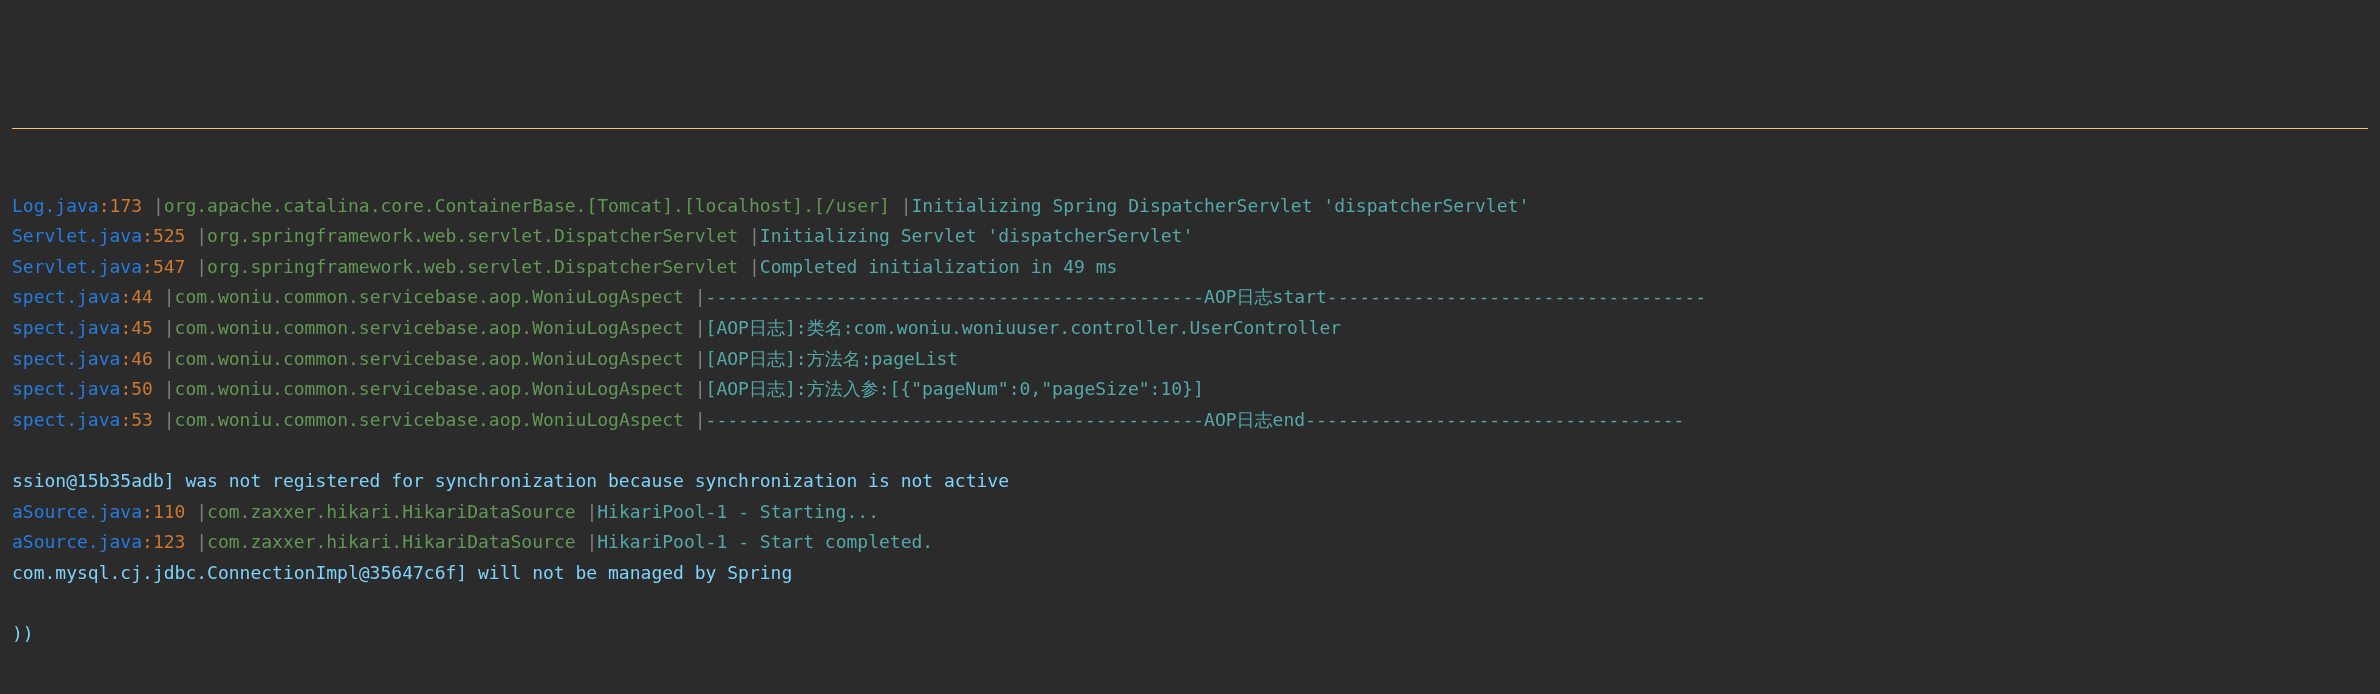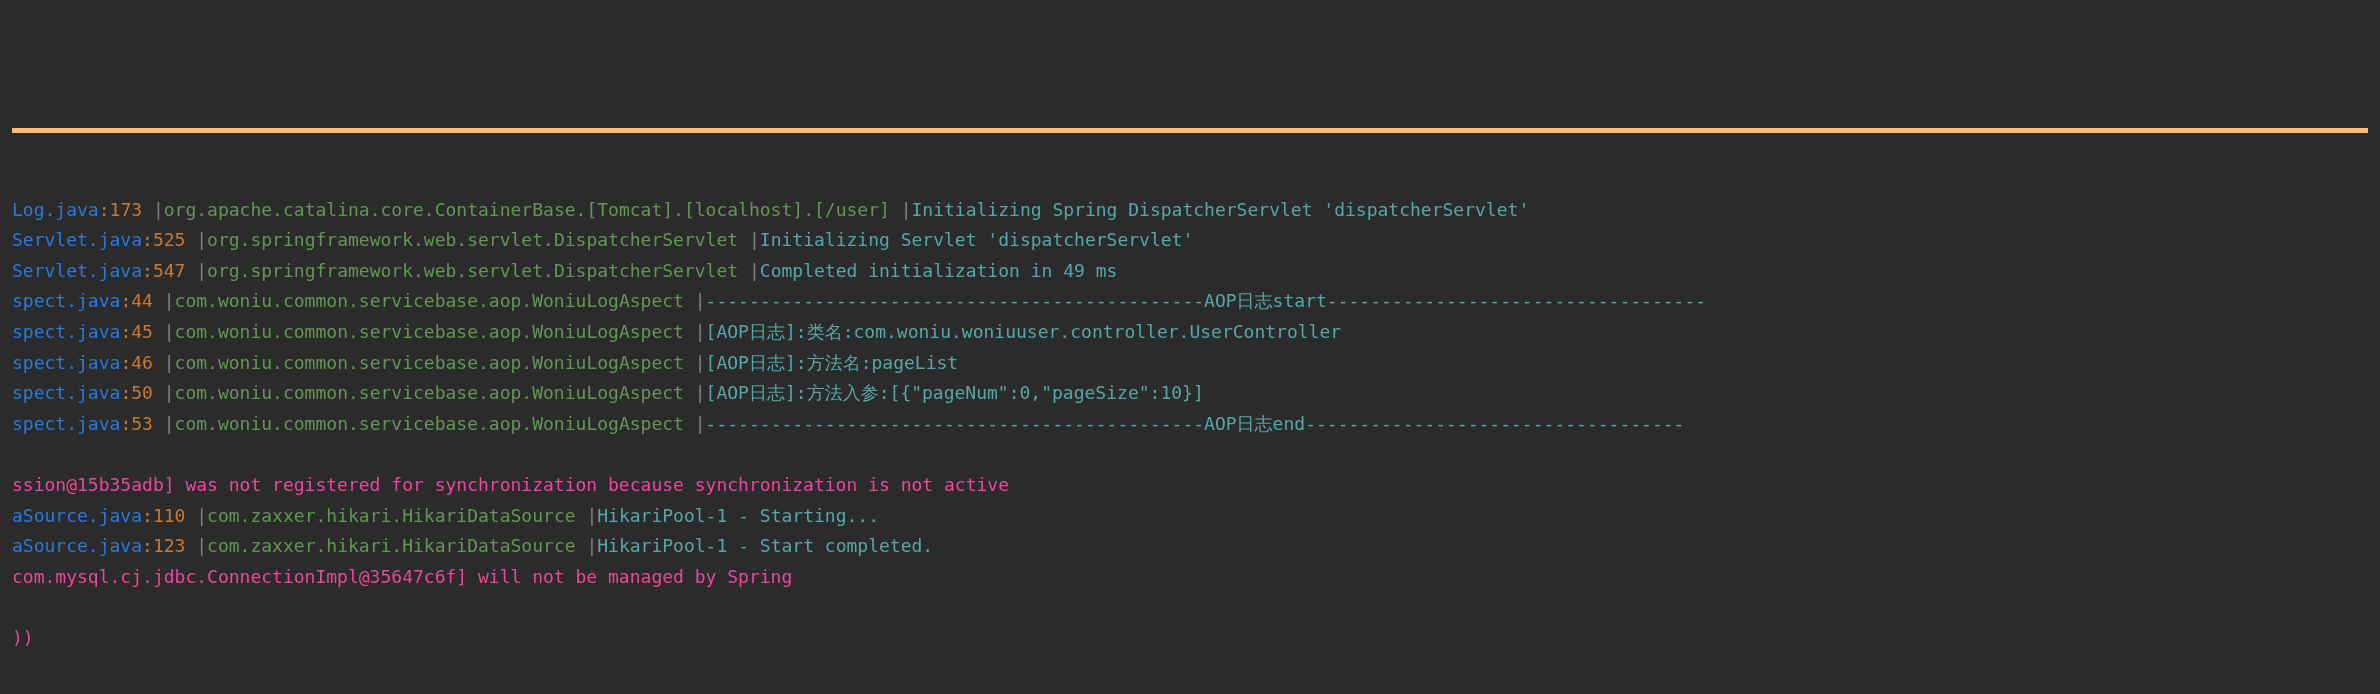--- a/index.html
+++ b/index.html
@@ -13,23 +13,23 @@
       white-space: pre;
       overflow-x: hidden;
     }
     .log-line { display: block; }
     .file { color: #287bde; }
     .line-num { color: #cc7832; }
     .sep { color: #808080; }
     .logger { color: #629755; }
     .msg-info { color: #56a8a8; }
     .msg-aop { color: #56a8a8; }
-    .plain { color: #ec4899; }
+    .plain { color: #7dd3fc; }
     .border-top {
-      border-top: 5px solid #fdba74;
+      border-top: 1px solid #fdba74;
       margin-top: -2px;
     }
   </style>
 </head>
 <body>
 
 
 
 <div class="border-top">
   <div id="log-container"><div class="log-line"><span class="file">Log.java</span><span class="line-num">:173</span><span class="sep"> |</span><span class="logger">org.apache.catalina.core.ContainerBase.[Tomcat].[localhost].[/user]</span><span class="sep"> |</span><span class="msg-info">Initializing Spring DispatcherServlet 'dispatcherServlet'</span></div><div class="log-line"><span class="file">Servlet.java</span><span class="line-num">:525</span><span class="sep"> |</span><span class="logger">org.springframework.web.servlet.DispatcherServlet</span><span class="sep"> |</span><span class="msg-info">Initializing Servlet 'dispatcherServlet'</span></div><div class="log-line"><span class="file">Servlet.java</span><span class="line-num">:547</span><span class="sep"> |</span><span class="logger">org.springframework.web.servlet.DispatcherServlet</span><span class="sep"> |</span><span class="msg-info">Completed initialization in 49 ms</span></div><div class="log-line"><span class="file">spect.java</span><span class="line-num">:44</span><span class="sep"> |</span><span class="logger">com.woniu.common.servicebase.aop.WoniuLogAspect</span><span class="sep"> |</span><span class="msg-aop">----------------------------------------------AOP日志start-----------------------------------</span></div><div class="log-line"><span class="file">spect.java</span><span class="line-num">:45</span><span class="sep"> |</span><span class="logger">com.woniu.common.servicebase.aop.WoniuLogAspect</span><span class="sep"> |</span><span class="msg-aop">[AOP日志]:类名:com.woniu.woniuuser.controller.UserController</span></div><div class="log-line"><span class="file">spect.java</span><span class="line-num">:46</span><span class="sep"> |</span><span class="logger">com.woniu.common.servicebase.aop.WoniuLogAspect</span><span class="sep"> |</span><span class="msg-aop">[AOP日志]:方法名:pageList</span></div><div class="log-line"><span class="file">spect.java</span><span class="line-num">:50</span><span class="sep"> |</span><span class="logger">com.woniu.common.servicebase.aop.WoniuLogAspect</span><span class="sep"> |</span><span class="msg-aop">[AOP日志]:方法入参:[{"pageNum":0,"pageSize":10}]</span></div><div class="log-line"><span class="file">spect.java</span><span class="line-num">:53</span><span class="sep"> |</span><span class="logger">com.woniu.common.servicebase.aop.WoniuLogAspect</span><span class="sep"> |</span><span class="msg-aop">----------------------------------------------AOP日志end-----------------------------------</span></div><div class="log-line"><span class="plain">&nbsp;</span></div><div class="log-line"><span class="plain">ssion@15b35adb] was not registered for synchronization because synchronization is not active</span></div><div class="log-line"><span class="file">aSource.java</span><span class="line-num">:110</span><span class="sep"> |</span><span class="logger">com.zaxxer.hikari.HikariDataSource</span><span class="sep"> |</span><span class="msg-info">HikariPool-1 - Starting...</span></div><div class="log-line"><span class="file">aSource.java</span><span class="line-num">:123</span><span class="sep"> |</span><span class="logger">com.zaxxer.hikari.HikariDataSource</span><span class="sep"> |</span><span class="msg-info">HikariPool-1 - Start completed.</span></div><div class="log-line"><span class="plain">com.mysql.cj.jdbc.ConnectionImpl@35647c6f] will not be managed by Spring</span></div><div class="log-line"><span class="plain">&nbsp;</span></div><div class="log-line"><span class="plain">))</span></div></div>

